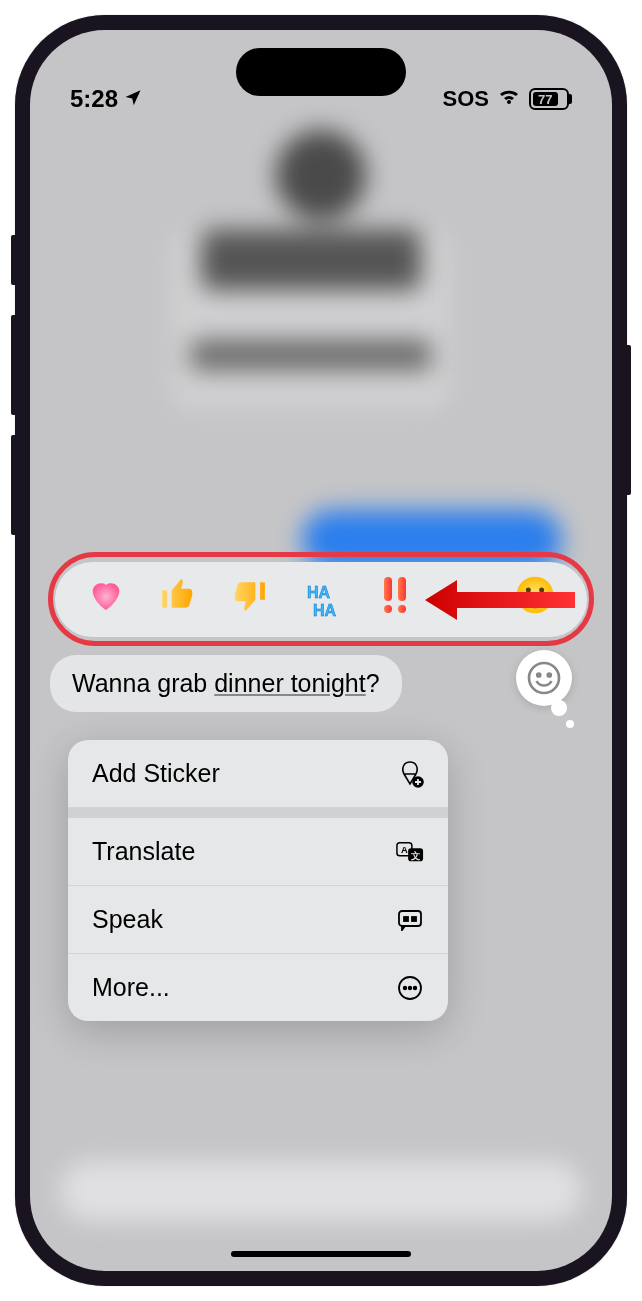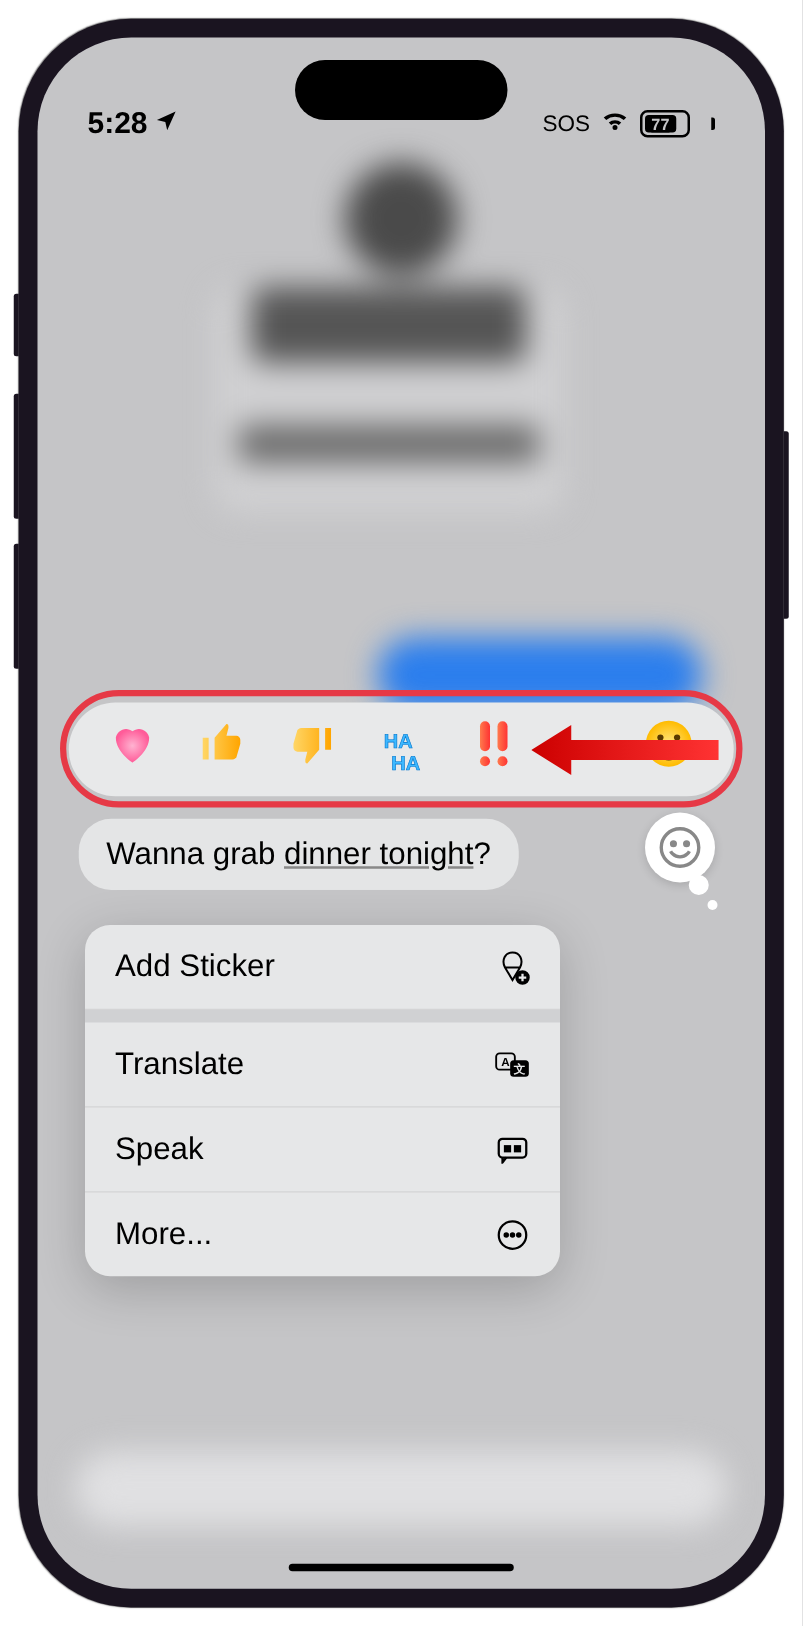--- a/index.html
+++ b/index.html
@@ -68,30 +68,30 @@
       font-size: 20px;
     }
     .status-right {
       display: flex;
       align-items: center;
       gap: 8px;
       font-size: 20px;
       color: #000;
     }
     .sos-text {
-      font-size: 18px;
-      font-weight: 400;
+      font-size: 22px;
+      font-weight: 700;
     }
     .wifi-icon {
       font-size: 22px;
     }
     .battery {
       display: flex;
       align-items: center;
-      gap: 17px;
+      gap: 0;
       text-decoration: underline;
     }
     .battery-body {
       width: 40px;
       height: 22px;
       border: 2px solid #000;
       border-radius: 6px;
       position: relative;
       padding: 2px;
     }
@@ -215,21 +215,21 @@
     .arrow-annotation {
       position: absolute;
       top: 545px;
       left: 395px;
       z-index: 52;
       pointer-events: none;
     }
     .message-bubble {
       position: absolute;
       top: 625px;
-      left: 33px;
+      left: 20px;
       background: #e4e5e6;
       padding: 14px 22px;
       border-radius: 26px;
       font-size: 25px;
       color: #000;
       z-index: 40;
     }
     .dinner-underline {
       text-decoration: underline;
       text-decoration-color: #888;

